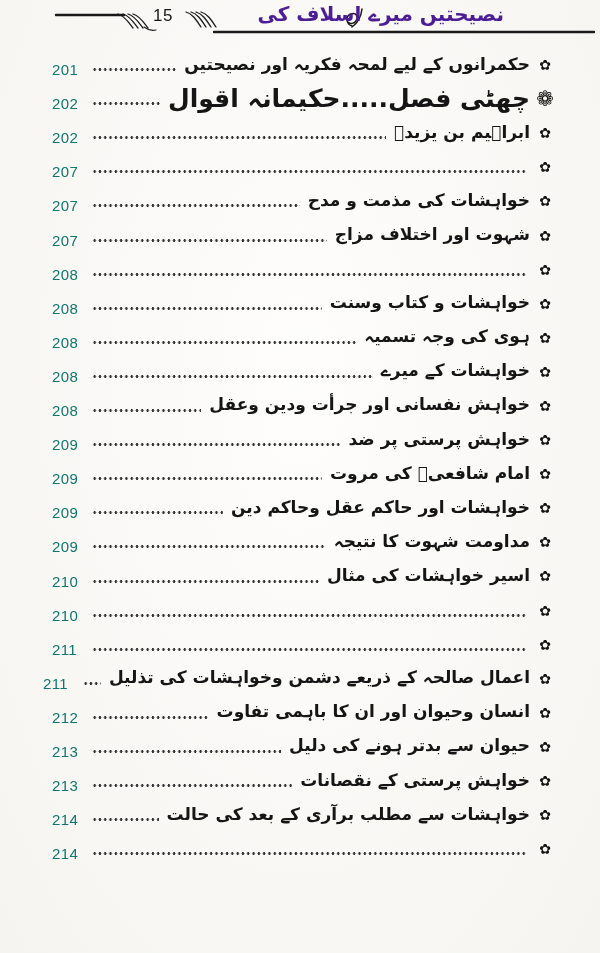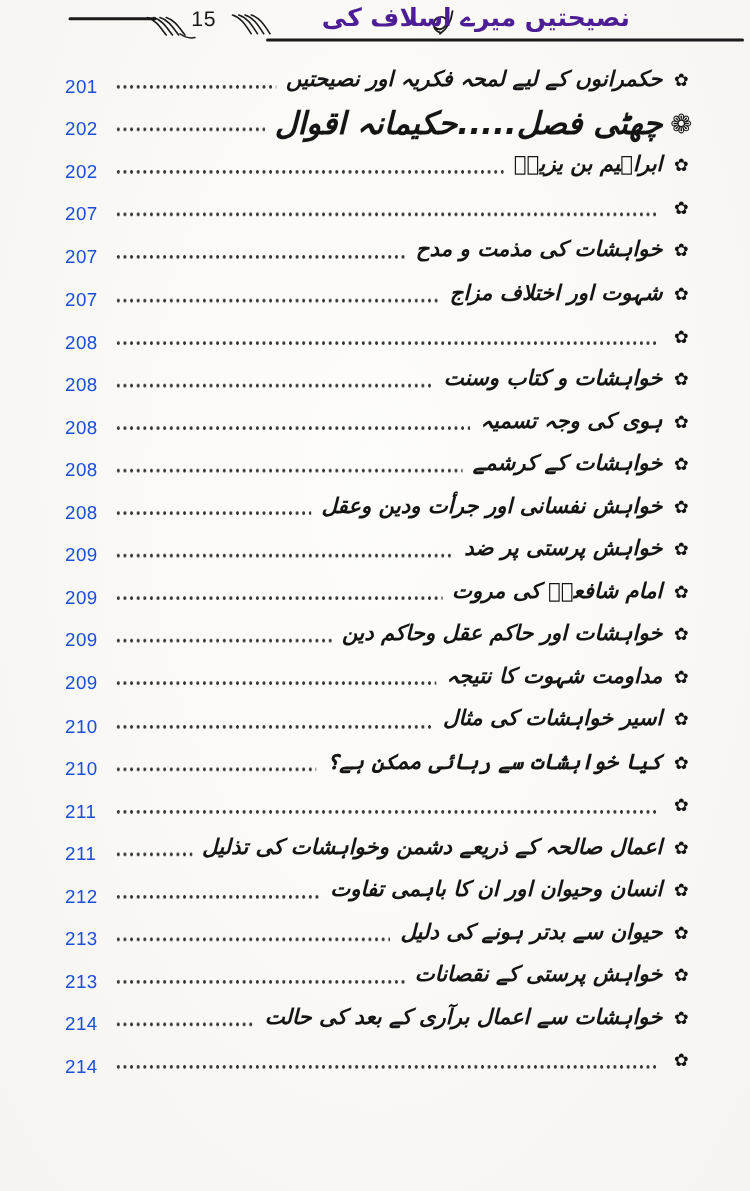--- a/index.html
+++ b/index.html
@@ -38,34 +38,33 @@
   }
   .bullet{
     flex:0 0 26px; text-align:center; color:#121212;
     font-size:14px; line-height:34px;
   }
   .bullet.big{font-size:21px;}
   .title{
     flex:0 0 auto; direction:rtl;
     font-size:17px; font-weight:700; color:#151515;
     padding:0 2px 3px 2px;
-    font-style:italic;
   }
   .title.lg{font-size:25px; padding-bottom:2px;}
   .leader{
     flex:1 1 auto; min-width:18px; height:3px;
     align-self:flex-end; margin:0 6px 11px 4px;
     background-image:radial-gradient(circle, var(--dots) 1.15px, rgba(0,0,0,0) 1.5px);
     background-size:5.3px 3px; background-repeat:repeat-x; background-position:left bottom;
   }
   .pagenum{
     flex:0 0 36px; direction:ltr; text-align:left;
     align-self:flex-end; margin-bottom:5px;
     font-family:"Liberation Sans", sans-serif;
-    font-size:15px; line-height:1; color:#1d4ed8; letter-spacing:.4px;
+    font-size:15px; line-height:1; color:#0f766e; letter-spacing:.4px;
   }
 </style>
 </head>
 <body>
 
 <div class="hdr">
   <svg width="600" height="46" viewBox="0 0 600 46">
     <g stroke="#1a1a1a" fill="none" stroke-linecap="round">
 
       <path d="M56 15 H124" stroke-width="2.4"></path>
@@ -145,21 +144,21 @@
     <span class="pagenum">208</span>
   </div>
     <div class="row">
     <span class="bullet">✿</span>
     <span class="title">ہوی کی وجہ تسمیہ</span>
     <span class="leader"></span>
     <span class="pagenum">208</span>
   </div>
     <div class="row">
     <span class="bullet">✿</span>
-    <span class="title">خواہشات کے کرشمے</span>
+    <span class="title">خواہشات کے میرے</span>
     <span class="leader"></span>
     <span class="pagenum">208</span>
   </div>
     <div class="row">
     <span class="bullet">✿</span>
     <span class="title">خواہش نفسانی اور جرأت ودین وعقل</span>
     <span class="leader"></span>
     <span class="pagenum">208</span>
   </div>
     <div class="row">
@@ -187,21 +186,20 @@
     <span class="pagenum">209</span>
   </div>
     <div class="row">
     <span class="bullet">✿</span>
     <span class="title">اسیر خواہشات کی مثال</span>
     <span class="leader"></span>
     <span class="pagenum">210</span>
   </div>
     <div class="row">
     <span class="bullet">✿</span>
-    <span class="title">کیا خواہشات سے رہائی ممکن ہے؟</span>
     <span class="leader"></span>
     <span class="pagenum">210</span>
   </div>
     <div class="row">
     <span class="bullet">✿</span>
     <span class="leader"></span>
     <span class="pagenum">211</span>
   </div>
     <div class="row">
     <span class="bullet">✿</span>
@@ -222,21 +220,21 @@
     <span class="pagenum">213</span>
   </div>
     <div class="row">
     <span class="bullet">✿</span>
     <span class="title">خواہش پرستی کے نقصانات</span>
     <span class="leader"></span>
     <span class="pagenum">213</span>
   </div>
     <div class="row">
     <span class="bullet">✿</span>
-    <span class="title">خواہشات سے اعمال برآری کے بعد کی حالت</span>
+    <span class="title">خواہشات سے مطلب برآری کے بعد کی حالت</span>
     <span class="leader"></span>
     <span class="pagenum">214</span>
   </div>
     <div class="row">
     <span class="bullet">✿</span>
     <span class="leader"></span>
     <span class="pagenum">214</span>
   </div>
   </div>
 

